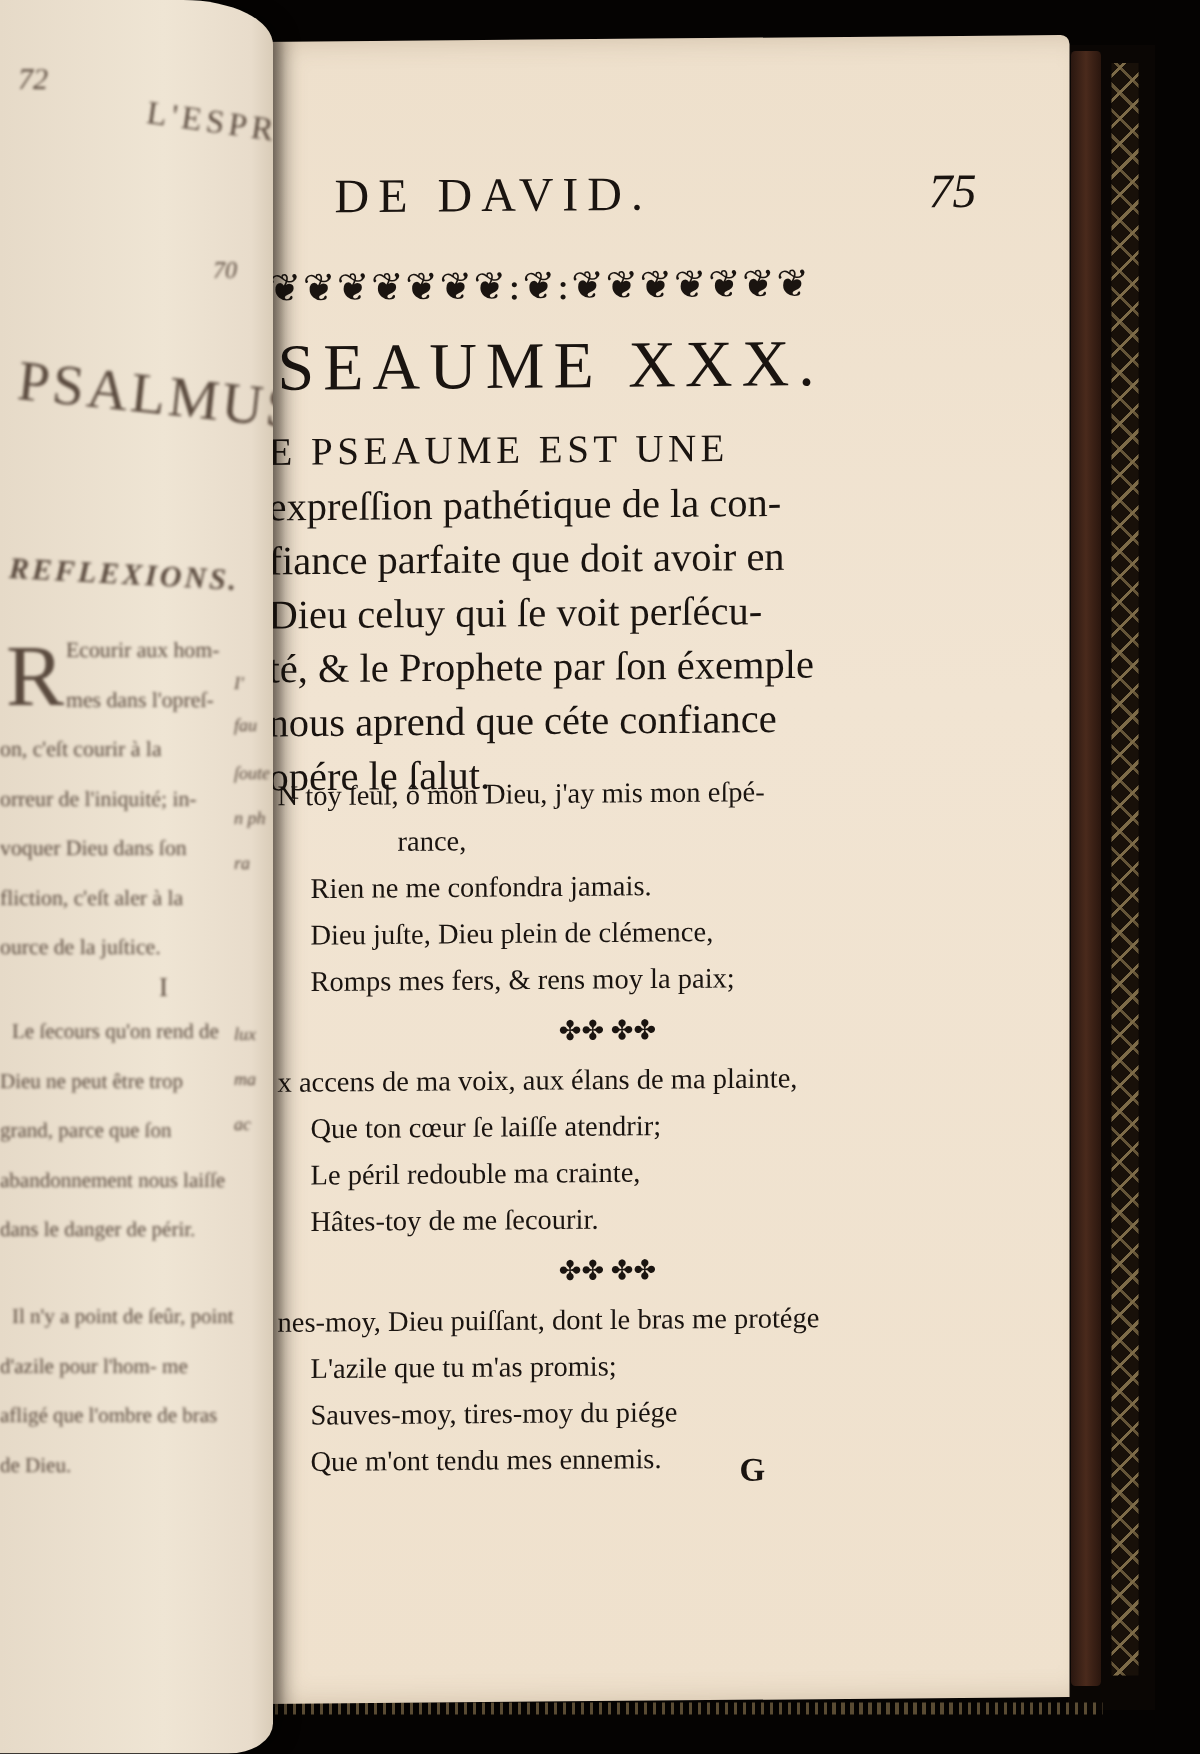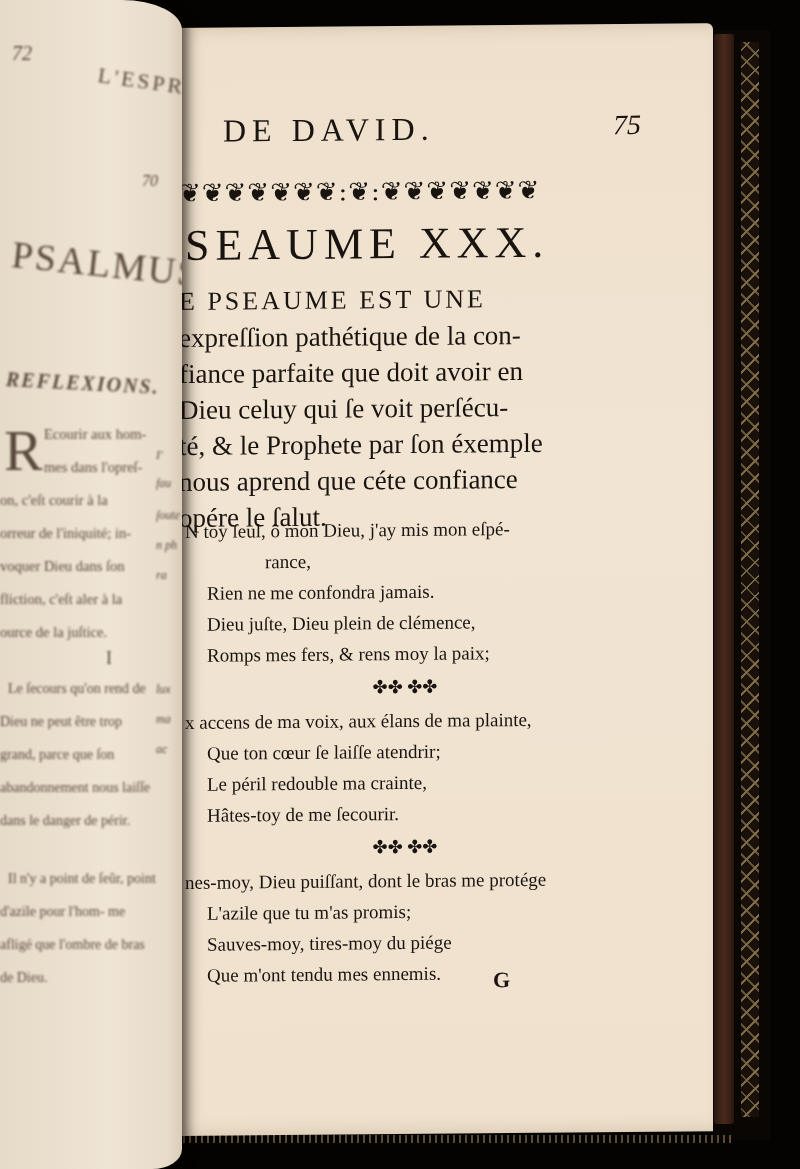--- a/index.html
+++ b/index.html
@@ -40,21 +40,21 @@
       transform-origin: top left;
       border-top-right-radius: 6px;
       box-shadow: inset 12px 0 18px rgba(120,90,60,.25);
     }
     .page-right .ink { color: #1a1410; }
     .running-head {
       position: absolute; left: 48px; top: 85px; width: 440px;
       font-family: "Liberation Serif", serif; font-size: 32px; letter-spacing: 6px;
       display: flex; justify-content: space-between;
     }
-    .running-head .folio { font-style: italic; letter-spacing: 0; font-size: 28px; margin-right: 22px;}
+    .running-head .folio { font-style: italic; letter-spacing: 0; font-size: 32px; margin-right: 12px;}
     .ornament-row {
       position: absolute; left: 4px; top: 152px; width: 430px;
       font-size: 26px; letter-spacing: 1px; color: #1a1410; white-space: nowrap;
       line-height: 1;
     }
     .psalm-title {
       position: absolute; left: 10px; top: 192px; width: 430px;
       font-family: "Liberation Serif", serif; font-size: 44px; letter-spacing: 6px;
       white-space: nowrap;
     }

